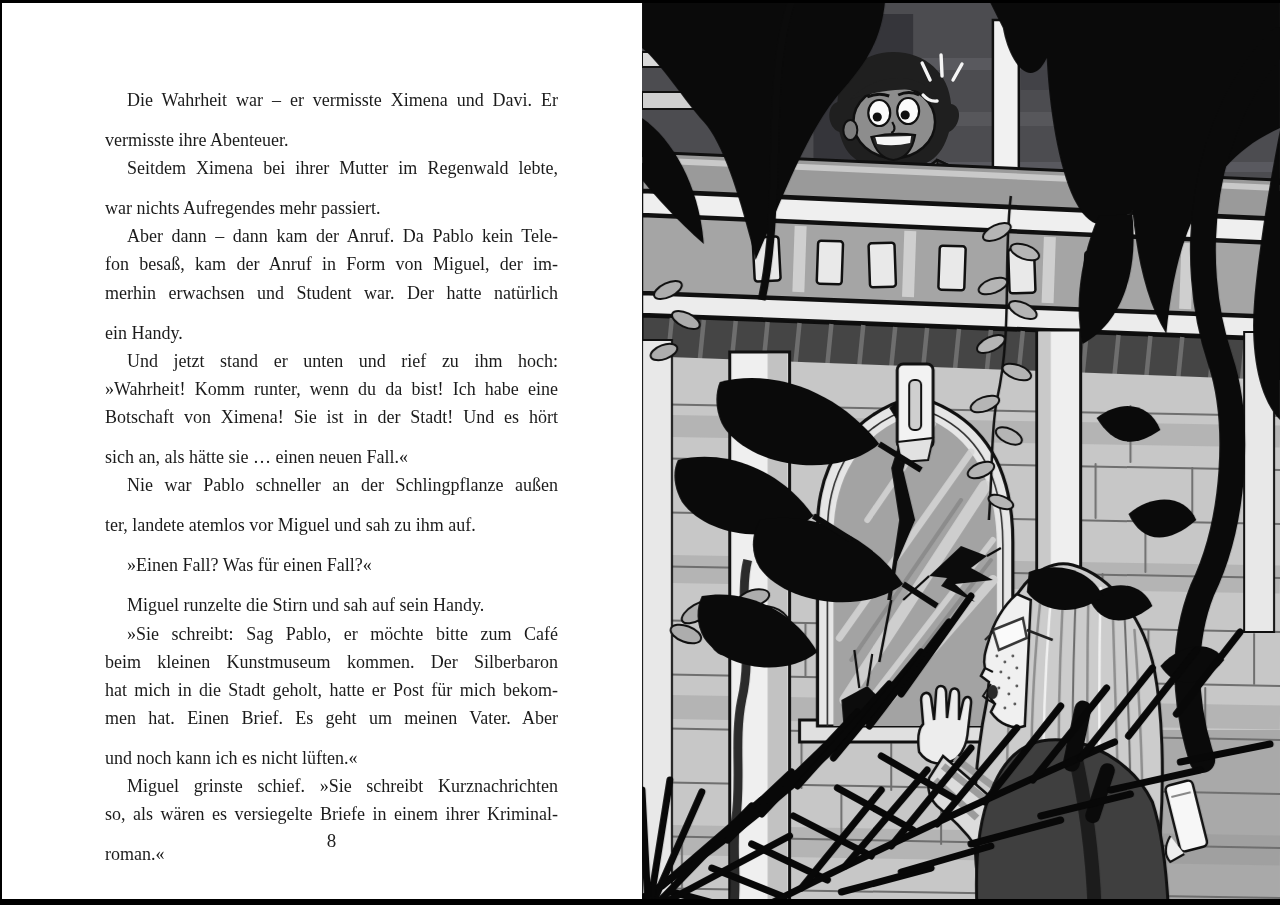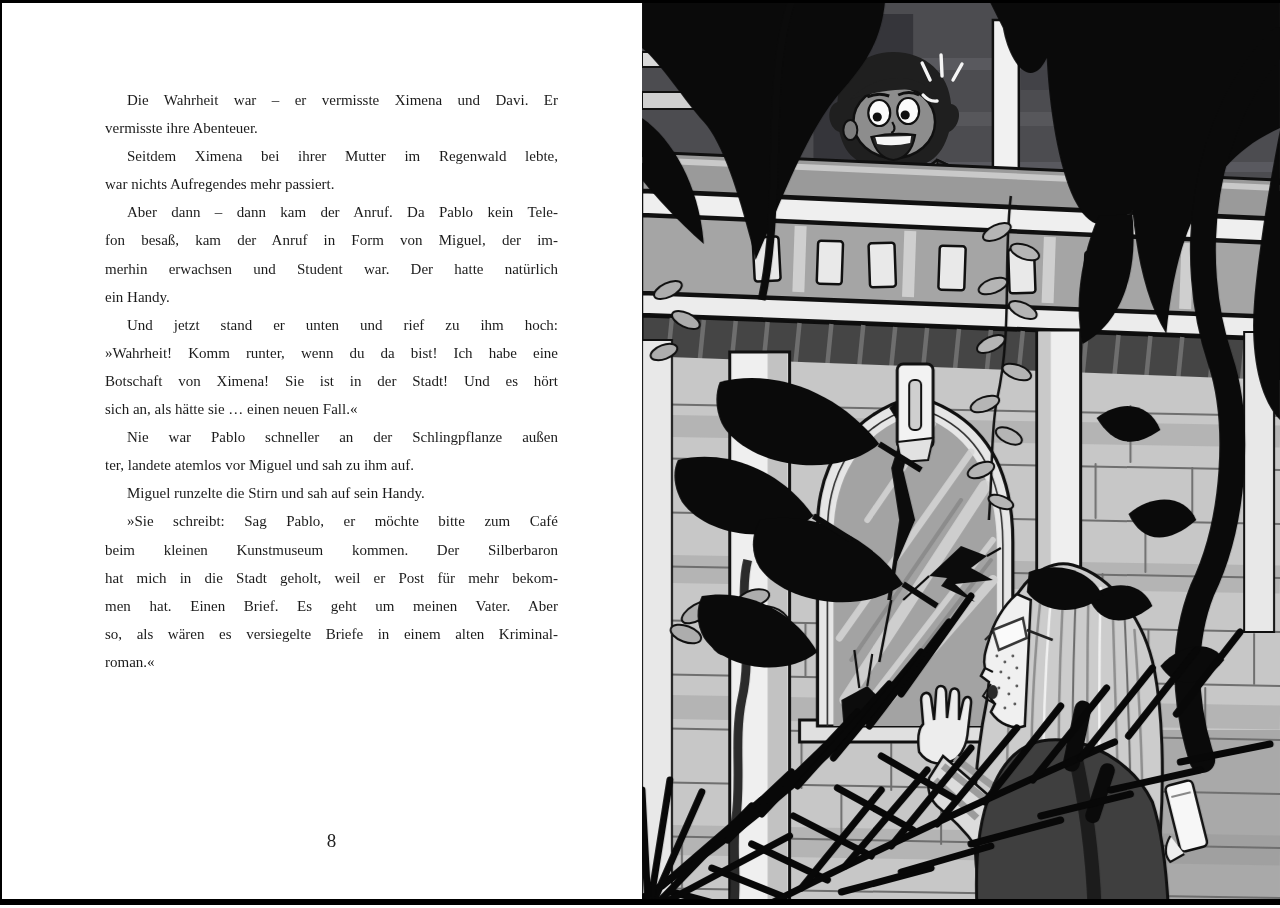--- a/index.html
+++ b/index.html
@@ -10,25 +10,25 @@
   }
   .edge{position:absolute;background:#000;z-index:40;}
   .edge-top{left:0;top:0;width:1280px;height:3px;}
   .edge-left{left:0;top:0;width:2px;height:908px;}
   .edge-bottom{left:0;top:899px;width:1280px;height:6px;}
   .edge-white{position:absolute;left:0;top:905px;width:1280px;height:3px;background:#fff;z-index:41;}
 
   .page-left{position:absolute;left:0;top:0;width:642px;height:908px;background:#fff;}
   .text-block{
     position:absolute;left:105px;top:86px;width:453px;
-    font-size:15px;line-height:28.1px;color:#1b1b1b;
+    font-size:18px;line-height:28.1px;color:#1b1b1b;
   }
   .tl{text-align:justify;text-align-last:justify;height:28.1px;overflow:hidden;}
   .tl.ind{text-indent:22px;}
-  .tl.last{text-align-last:left;}
+  .tl.last{text-align-last:left;margin-top:12px;}
   .pagenum{
     position:absolute;left:105px;top:830px;width:453px;
     text-align:center;font-size:19px;color:#222;
   }
   .illus{position:absolute;left:642px;top:0;width:638px;height:908px;}
 </style>
 </head>
 <body>
 
 <div>
@@ -43,26 +43,29 @@
           <div class="tl ind">Aber dann – dann kam der Anruf. Da Pablo kein Tele-</div>
           <div class="tl">fon besaß, kam der Anruf in Form von Miguel, der im-</div>
           <div class="tl">merhin erwachsen und Student war. Der hatte natürlich</div>
           <div class="tl last">ein Handy.</div>
           <div class="tl ind">Und jetzt stand er unten und rief zu ihm hoch:</div>
           <div class="tl">»Wahrheit! Komm runter, wenn du da bist! Ich habe eine</div>
           <div class="tl">Botschaft von Ximena! Sie ist in der Stadt! Und es hört</div>
           <div class="tl last">sich an, als hätte sie … einen neuen Fall.«</div>
           <div class="tl ind">Nie war Pablo schneller an der Schlingpflanze außen</div>
           <div class="tl last">ter, landete atemlos vor Miguel und sah zu ihm auf.</div>
+          <div class="tl ind last">»Einen Fall? Was für einen Fall?«</div>
           <div class="tl ind last">Miguel runzelte die Stirn und sah auf sein Handy.</div>
           <div class="tl ind">»Sie schreibt: Sag Pablo, er möchte bitte zum Café</div>
           <div class="tl">beim kleinen Kunstmuseum kommen. Der Silberbaron</div>
-          <div class="tl">hat mich in die Stadt geholt, weil er Post für mehr bekom-</div>
+          <div class="tl">hat mich in die Stadt geholt, hatte er Post für mich bekom-</div>
           <div class="tl">men hat. Einen Brief. Es geht um meinen Vater. Aber</div>
-          <div class="tl">so, als wären es versiegelte Briefe in einem alten Kriminal-</div>
+          <div class="tl last">und noch kann ich es nicht lüften.«</div>
+          <div class="tl ind">Miguel grinste schief. »Sie schreibt Kurznachrichten</div>
+          <div class="tl">so, als wären es versiegelte Briefe in einem ihrer Kriminal-</div>
           <div class="tl last">roman.«</div>
         </div>
     </div>
     <div class="pagenum">8</div>
   </div>
 
   <svg class="illus" viewBox="0 0 640 908" preserveAspectRatio="none" role="img">
 
     <g>
       <rect x="0" y="0" width="640" height="380" fill="#4c4c50"></rect>

